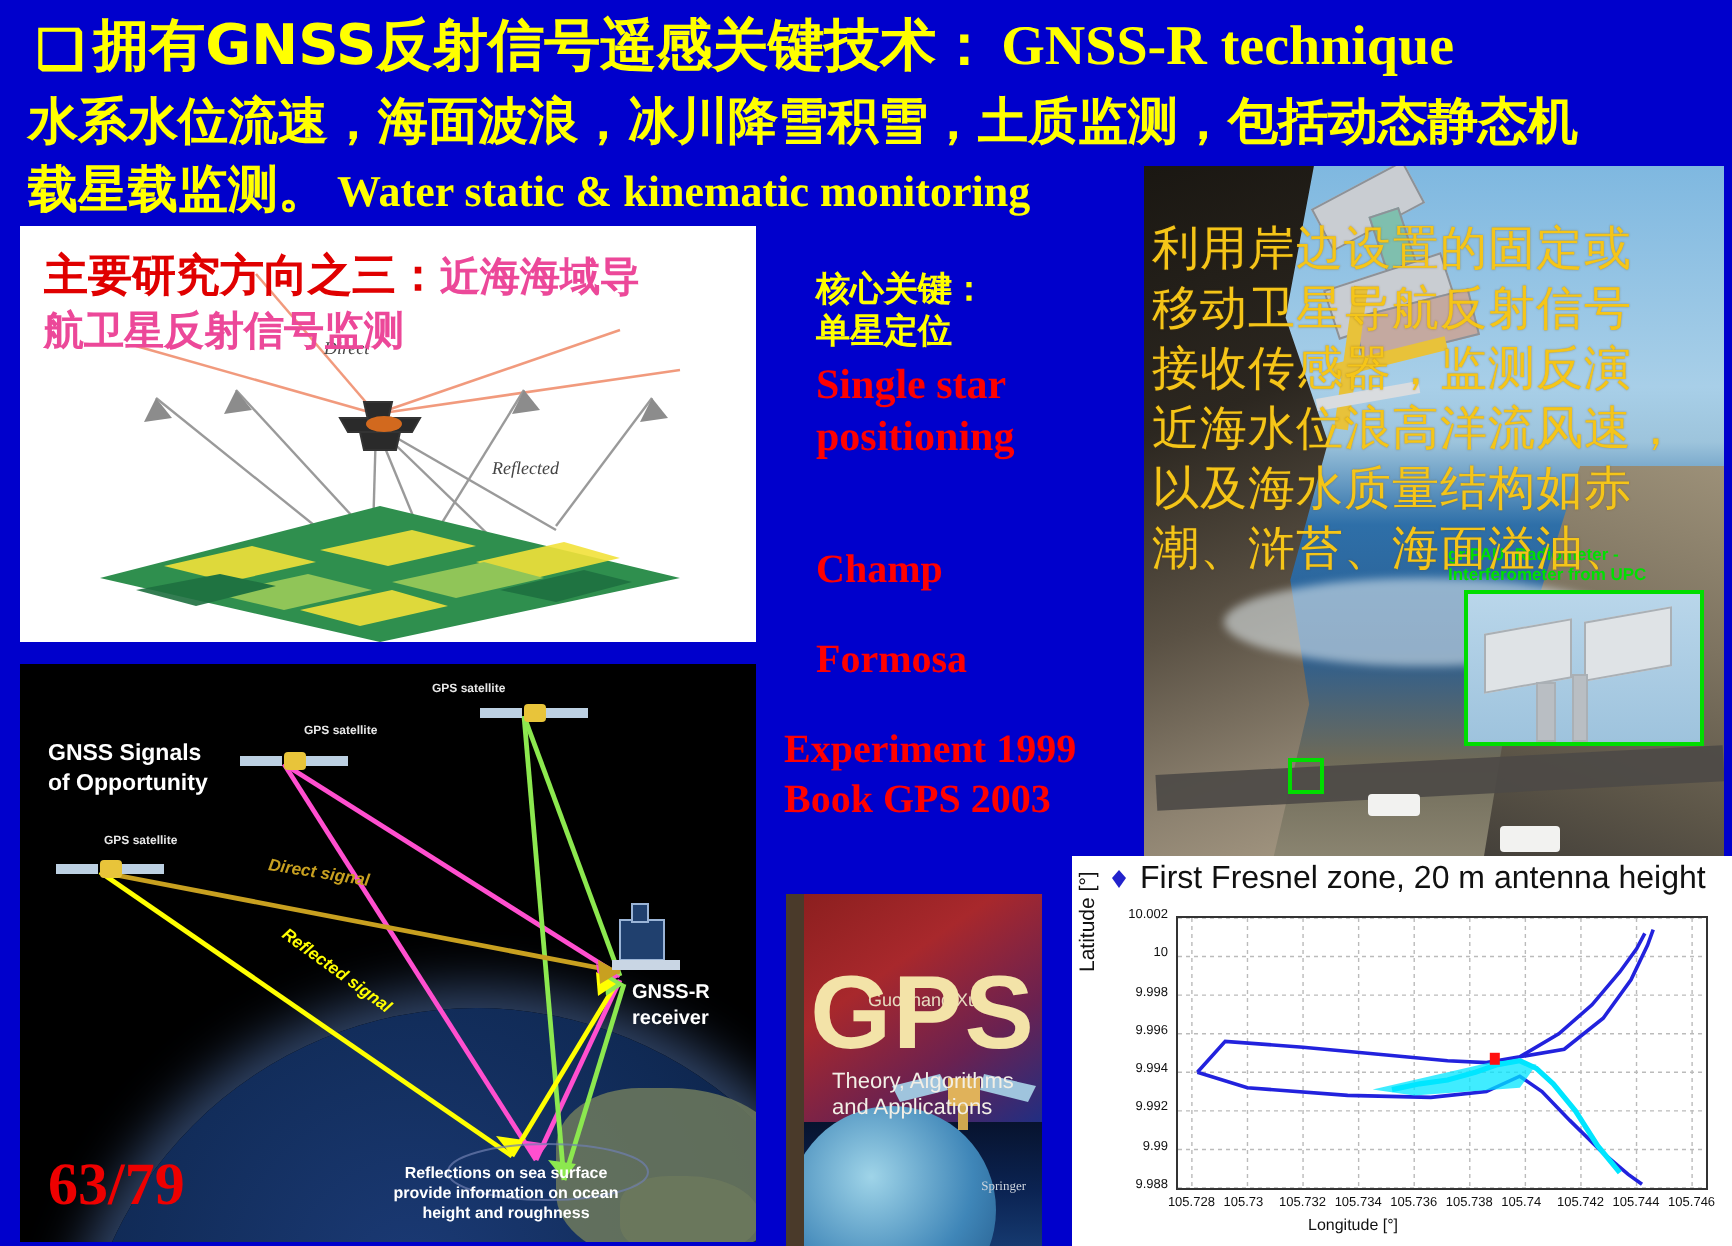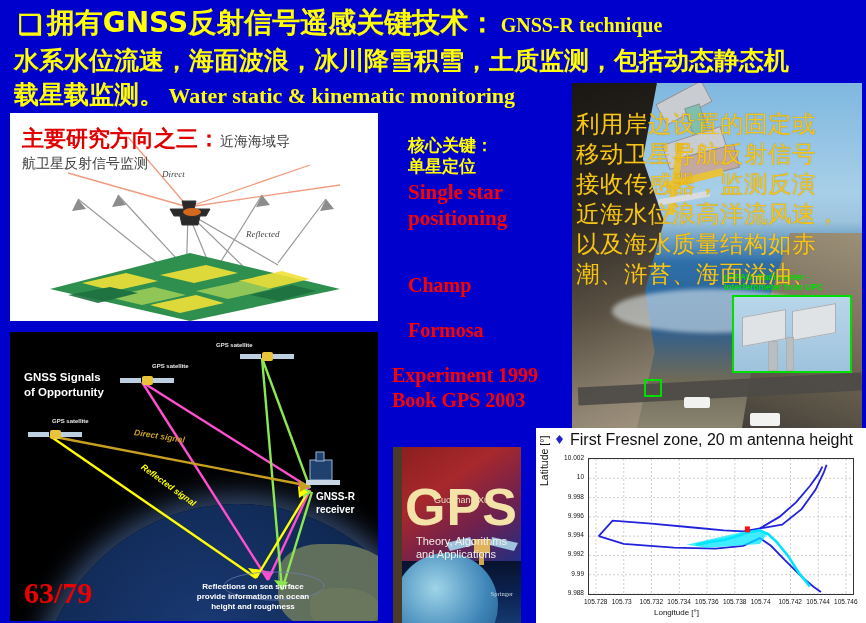--- a/index.html
+++ b/index.html
@@ -12,37 +12,37 @@
   #slide { position:absolute; inset:0; background:#0000CC; }
 
   
   .hdr { position:absolute; left:0; top:0; width:866px; height:112px; }
   .hdr-line1 {
     position:absolute; left:18px; top:4px; white-space:nowrap;
     color:#FFFF00; font-weight:bold; letter-spacing:0px;
   }
   .bullet-sq { display:inline-block; font-size:27px; vertical-align:-2px; }
   .cn-big { font-size:28px; font-family:"DejaVu Sans", sans-serif; font-weight:bold; }
-  .en-big { font-size:20px; font-family:"Liberation Serif", serif; font-weight:bold; }
+  .en-big { font-size:28px; font-family:"Liberation Serif", serif; font-weight:bold; }
   .hdr-line2, .hdr-line3 {
     position:absolute; left:14px; color:#FFFF00; font-weight:bold; white-space:nowrap;
   }
   .hdr-line2 { top:44px; }
   .hdr-line3 { top:78px; }
   .cn-med { font-size:25px; font-family:"DejaVu Sans", sans-serif; font-weight:bold; }
   .en-med { font-size:22px; font-family:"Liberation Serif", serif; font-weight:bold; }
 
   
   .panel-white {
     position:absolute; left:10px; top:113px; width:368px; height:208px;
     background:#FFFFFF; overflow:hidden;
   }
   .pw-cap { position:absolute; left:12px; top:12px; z-index:5; line-height:1.25; }
   .pw-cap .red  { color:#E00000; font-size:22px; font-weight:bold; font-family:"DejaVu Sans", sans-serif; }
-  .pw-cap .grn  { color:#404040; font-size:14px; font-weight:normal; font-family:"DejaVu Sans", sans-serif; }
+  .pw-cap .grn  { color:#ec4899; font-size:20px; font-weight:bold; font-family:"DejaVu Sans", sans-serif; }
 
   
   .col-center { position:absolute; left:408px; top:135px; width:150px; }
   .cc-cn { color:#FFFF00; font-size:17px; font-weight:bold; font-family:"DejaVu Sans", sans-serif; line-height:1.22; white-space:nowrap; }
   .cc-en { color:#FF0000; font-size:21px; font-weight:bold; font-family:"Liberation Serif", serif; line-height:1.22; }
   .cc-item { color:#FF0000; font-size:20px; font-weight:bold; font-family:"Liberation Serif", serif; }
 
   
   .photo-coast {
     position:absolute; left:572px; top:83px; width:290px; height:345px; overflow:hidden;

